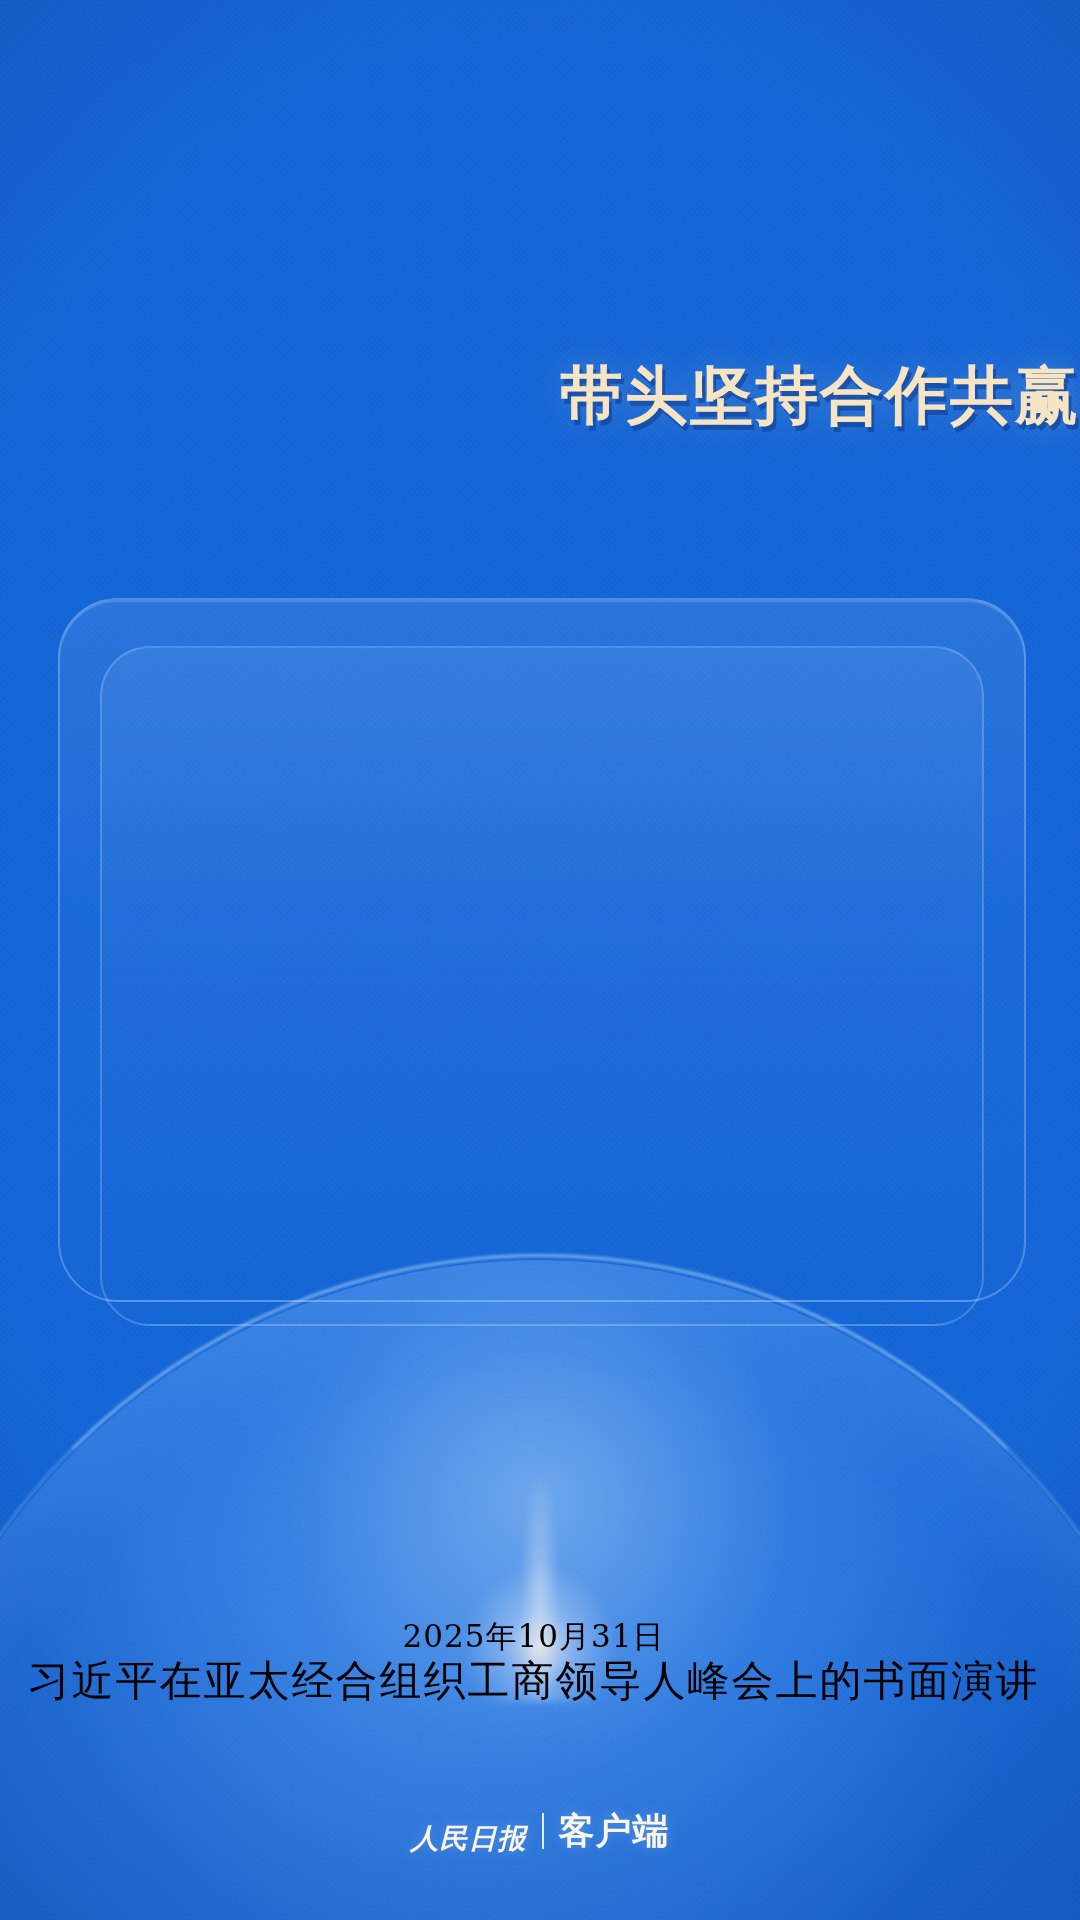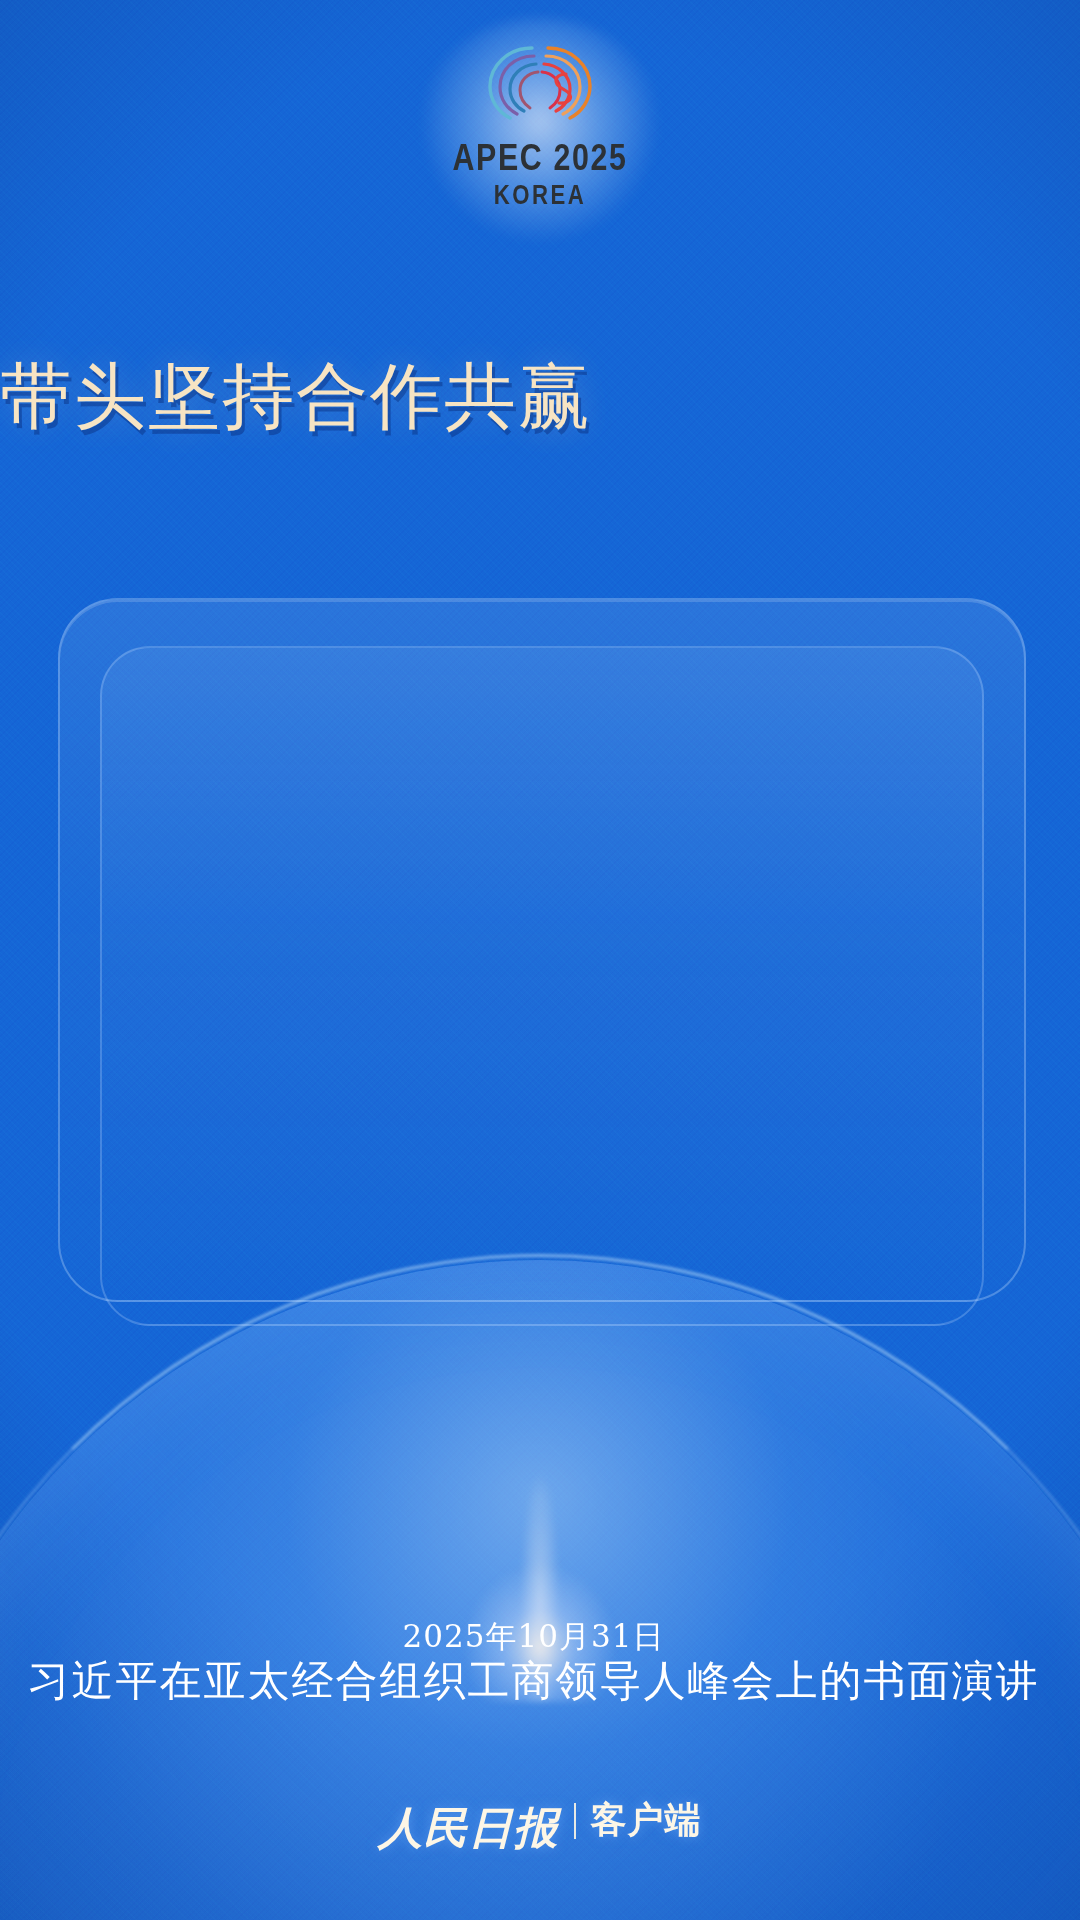--- a/index.html
+++ b/index.html
@@ -52,24 +52,24 @@
   .apec-sub{
     position:relative;
     font-family:"Liberation Sans",sans-serif;
     font-weight:700;letter-spacing:3px;color:#2c3136;
     font-size:27px;line-height:30px;margin-top:2px;
     transform:scaleX(.82);
   }
 
   
   .headline{
-    position:absolute;left:0;right:0;top:336px;z-index:6;text-align:left;
+    position:absolute;left:0;right:0;top:336px;z-index:6;text-align:right;
     font-family:"DejaVu Sans",sans-serif;
-    font-weight:400;
-    font-size:72px;line-height:120px;letter-spacing:2px;
+    font-weight:700;
+    font-size:63px;line-height:120px;letter-spacing:2px;
     color:#f7e4c3;
     text-shadow:3px 5px 0 rgba(7,40,120,.42), 0 0 34px rgba(255,235,190,.22);
     white-space:nowrap;
   }
 
   
   .card-outer{
     position:absolute;left:58px;top:598px;width:964px;height:700px;
     border-radius:60px;z-index:3;
     border:2px solid rgba(205,228,255,.30);
@@ -92,21 +92,21 @@
     color:#f6e6cd;
     text-align:justify;text-align-last:left;
     text-indent:104px;
     text-shadow:2px 4px 0 rgba(8,42,125,.40);
   }
 
   
   .attribution{
     position:absolute;left:0;right:13px;top:1614px;z-index:6;text-align:center;
     font-family:"DejaVu Serif",serif;
-    color:#ffffff;
+    color:#000000;
   }
   .attr-date{font-size:31px;line-height:44px;letter-spacing:1px;}
   .attr-src{font-size:42px;line-height:46px;letter-spacing:2px;}
 
   
   .earth{
     position:absolute;left:50%;bottom:-660px;transform:translateX(-50%);
     width:1320px;height:1320px;border-radius:50%;z-index:2;
     background:
       radial-gradient(circle at 50% 18%, rgba(185,222,255,.50) 0%, rgba(110,175,250,.26) 20%, rgba(55,125,235,.14) 42%, rgba(30,95,215,.05) 66%, rgba(20,75,195,0) 85%),
@@ -132,58 +132,38 @@
   }
 
   
   .brand{
     position:absolute;left:0;right:0;bottom:62px;z-index:7;
     display:flex;align-items:center;justify-content:center;gap:15px;
     color:#fdf6e6;
   }
   .brand-name{
     font-family:"DejaVu Serif",serif;font-style:italic;font-weight:700;
-    font-size:44px;letter-spacing:1px;
+    font-size:28px;letter-spacing:1px;
     text-shadow:0 0 12px rgba(120,180,255,.5);
     margin-top:16px;
   }
   .brand-divider{
     width:2px;height:36px;background:rgba(253,246,230,.9);
   }
   .brand-app{
     font-family:Liberation Serif, serif;font-weight:700;
     font-size:36px;letter-spacing:1px;
     text-shadow:0 0 12px rgba(120,180,255,.5);
   }
 </style>
 </head>
 <body>
 
 <div id="poster">
 
-  <div class="apec-logo">
-    <div class="apec-glow"></div>
-    <div class="apec-mark">
-      <svg viewBox="0 0 180 100" width="180" height="100" aria-hidden="true">
-        <g fill="none" stroke-linecap="round">
-          <path d="M82 14 C58 14 40 32 40 52 C40 66 48 78 60 84" stroke="#5fb8d6" stroke-width="3.4"></path>
-          <path d="M84 22 C64 22 50 36 50 53 C50 65 57 75 67 80" stroke="#7b5fa8" stroke-width="3.2"></path>
-          <path d="M86 30 C71 31 60 42 60 55 C60 65 66 73 74 77" stroke="#2f7fb8" stroke-width="3.2"></path>
-          <path d="M88 38 C77 39 70 47 70 56 C70 64 74 70 80 74" stroke="#a0556f" stroke-width="3.0"></path>
-          <path d="M98 14 C122 14 140 32 140 52 C140 66 132 78 120 84" stroke="#e8822a" stroke-width="3.4"></path>
-          <path d="M96 22 C116 22 130 36 130 53 C130 65 123 75 113 80" stroke="#f0a05a" stroke-width="3.2"></path>
-          <path d="M94 30 C109 31 120 42 120 55 C120 65 114 73 106 77" stroke="#e8413f" stroke-width="3.2"></path>
-          <path d="M92 38 C103 39 110 47 110 56 C110 64 106 70 100 74" stroke="#d9324a" stroke-width="3.0"></path>
-          <path d="M116 40 C108 40 104 45 107 50 C110 55 118 56 120 61 C122 66 116 70 109 69" stroke="#e8413f" stroke-width="3.2"></path>
-        </g>
-      </svg>
-    </div>
-    <div class="apec-wordmark">APEC 2025</div>
-    <div class="apec-sub">KOREA</div>
-  </div>
 
   <div class="headline">带头坚持合作共赢</div>
 
   <div class="card-outer"></div>
   <div class="card-inner"></div>
 
 
   <div class="attribution">
     <div class="attr-date">2025年10月31日</div>
     <div class="attr-src">习近平在亚太经合组织工商领导人峰会上的书面演讲</div>

